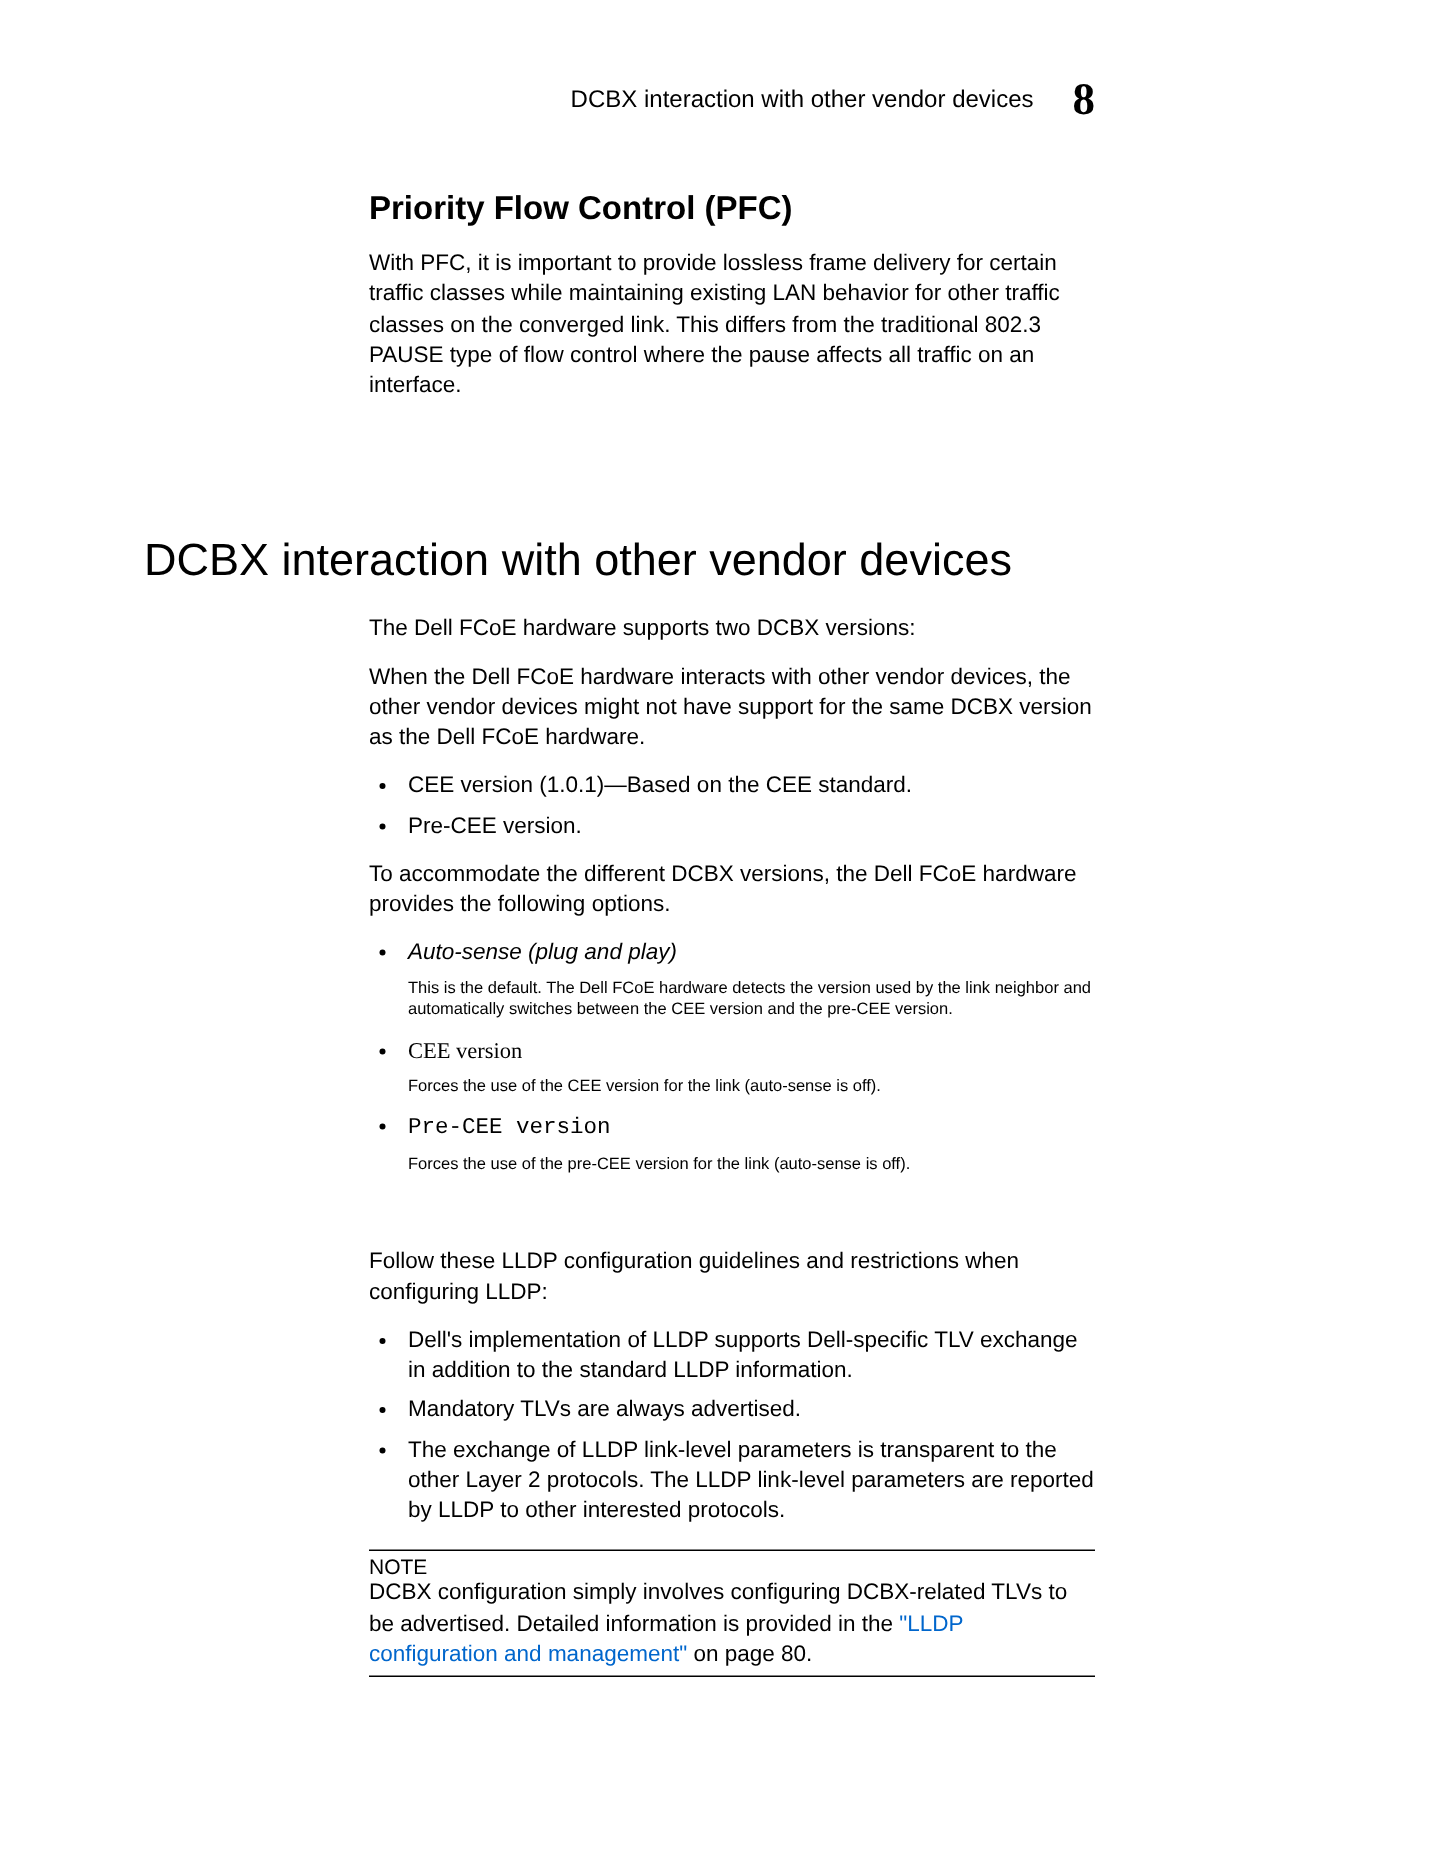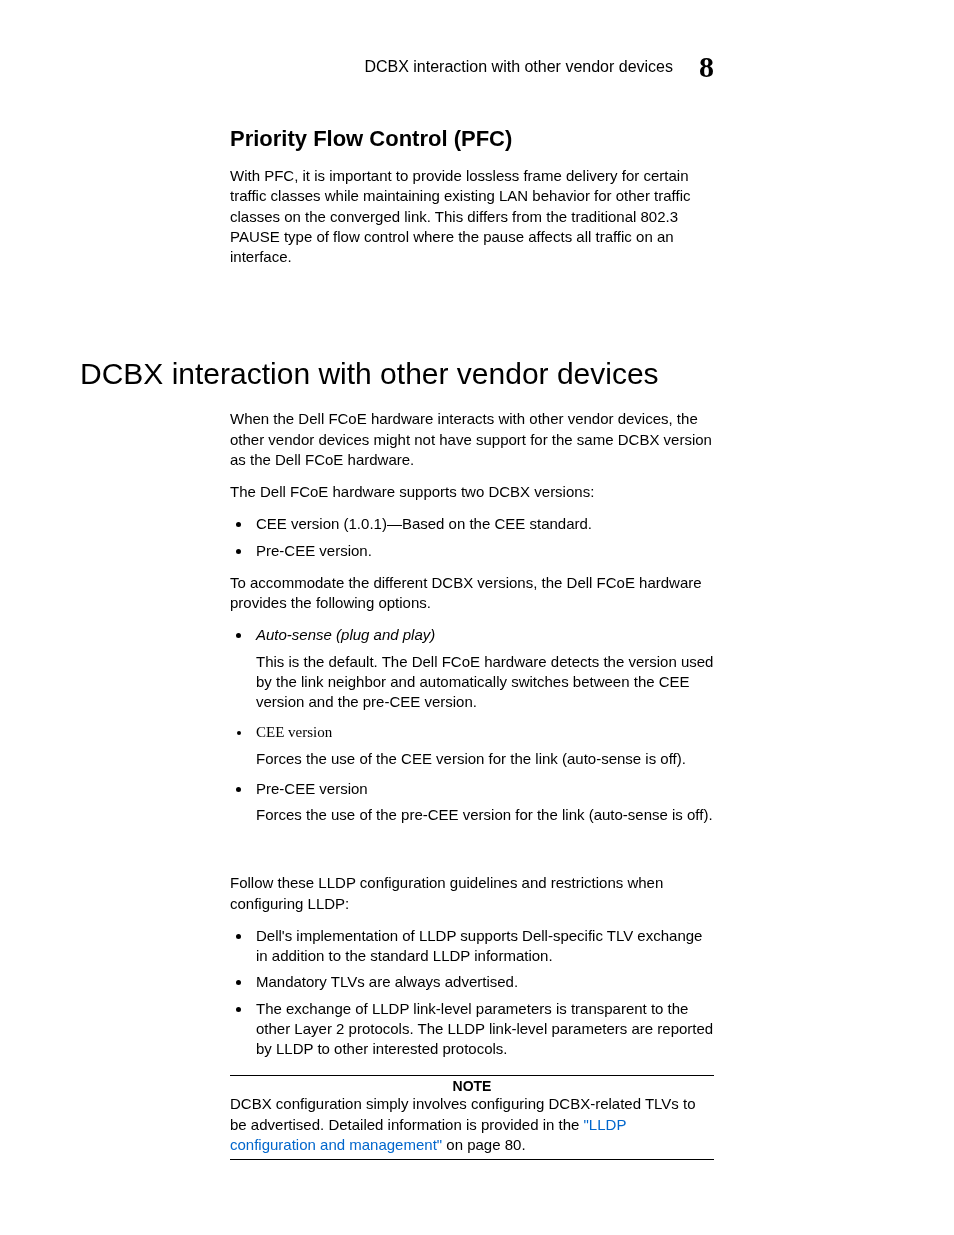--- a/index.html
+++ b/index.html
@@ -8,20 +8,21 @@
     background: #fff;
     font-family: Arial, Helvetica, sans-serif;
     color: #000;
   }
   .page {
     width: 794px;
     height: 1235px;
     position: relative;
     box-sizing: border-box;
     padding: 50px 80px 50px 80px;
+    margin-left: 16px;
   }
   .header {
     display: flex;
     justify-content: flex-end;
     align-items: center;
     gap: 26px;
     margin-bottom: 42px;
   }
   .header-chapter {
     font-size: 30px;
@@ -54,35 +55,34 @@
     margin: 0 0 12px 0;
     padding-left: 22px;
   }
   li {
     font-size: 15px;
     line-height: 1.35;
     margin-bottom: 6px;
     padding-left: 4px;
   }
   .li-desc {
-    font-size: 15px;
+    font-size: 11px;
     line-height: 1.35;
     margin: 6px 0 10px 26px;
   }
   .note-rule {
     border-top: 1.5px solid #000;
     margin-top: 16px;
     padding-top: 2px;
   }
   .note-label {
-    font-weight: bold;
+    font-weight: normal;
     font-size: 14px;
     font-stretch: condensed;
     font-family: "Arial Narrow", Arial, sans-serif;
-    text-align: center;
   }
   .note-body {
     font-size: 15px;
     line-height: 1.35;
     border-bottom: 1.5px solid #000;
     padding-bottom: 4px;
   }
   .link {
     color: #0066cc;
   }
@@ -99,39 +99,39 @@
   </div>
 
   <div class="content">
 
     <div class="h2">Priority Flow Control (PFC)</div>
     <p>With PFC, it is important to provide lossless frame delivery for certain traffic classes while maintaining existing LAN behavior for other traffic classes on the converged link. This differs from the traditional 802.3 PAUSE type of flow control where the pause affects all traffic on an interface.</p>
 
     <div class="spacer-lg"></div>
 
     <div class="h1">DCBX interaction with other vendor devices</div>
+    <p>The Dell FCoE hardware supports two DCBX versions:</p>
     <p>When the Dell FCoE hardware interacts with other vendor devices, the other vendor devices might not have support for the same DCBX version as the Dell FCoE hardware.</p>
-    <p>The Dell FCoE hardware supports two DCBX versions:</p>
     <ul>
       <li>CEE version (1.0.1)—Based on the CEE standard.</li>
       <li>Pre-CEE version.</li>
     </ul>
     <p>To accommodate the different DCBX versions, the Dell FCoE hardware provides the following options.</p>
 
     <ul style="margin-bottom:0;font-style:italic;">
       <li>Auto-sense (plug and play)</li>
     </ul>
     <div class="li-desc">This is the default. The Dell FCoE hardware detects the version used by the link neighbor and automatically switches between the CEE version and the pre-CEE version.</div>
 
     <ul style="margin-bottom:0;font-family:Liberation Serif, serif;">
       <li>CEE version</li>
     </ul>
     <div class="li-desc">Forces the use of the CEE version for the link (auto-sense is off).</div>
 
-    <ul style="margin-bottom:0;">
+    <ul style="margin-bottom:0;font-family:Liberation Mono, monospace;">
       <li>Pre-CEE version</li>
     </ul>
     <div class="li-desc">Forces the use of the pre-CEE version for the link (auto-sense is off).</div>
 
     <div class="spacer-lg"></div>
 
     <p>Follow these LLDP configuration guidelines and restrictions when configuring LLDP:</p>
     <ul>
       <li>Dell's implementation of LLDP supports Dell-specific TLV exchange in addition to the standard LLDP information.</li>
       <li>Mandatory TLVs are always advertised.</li>

